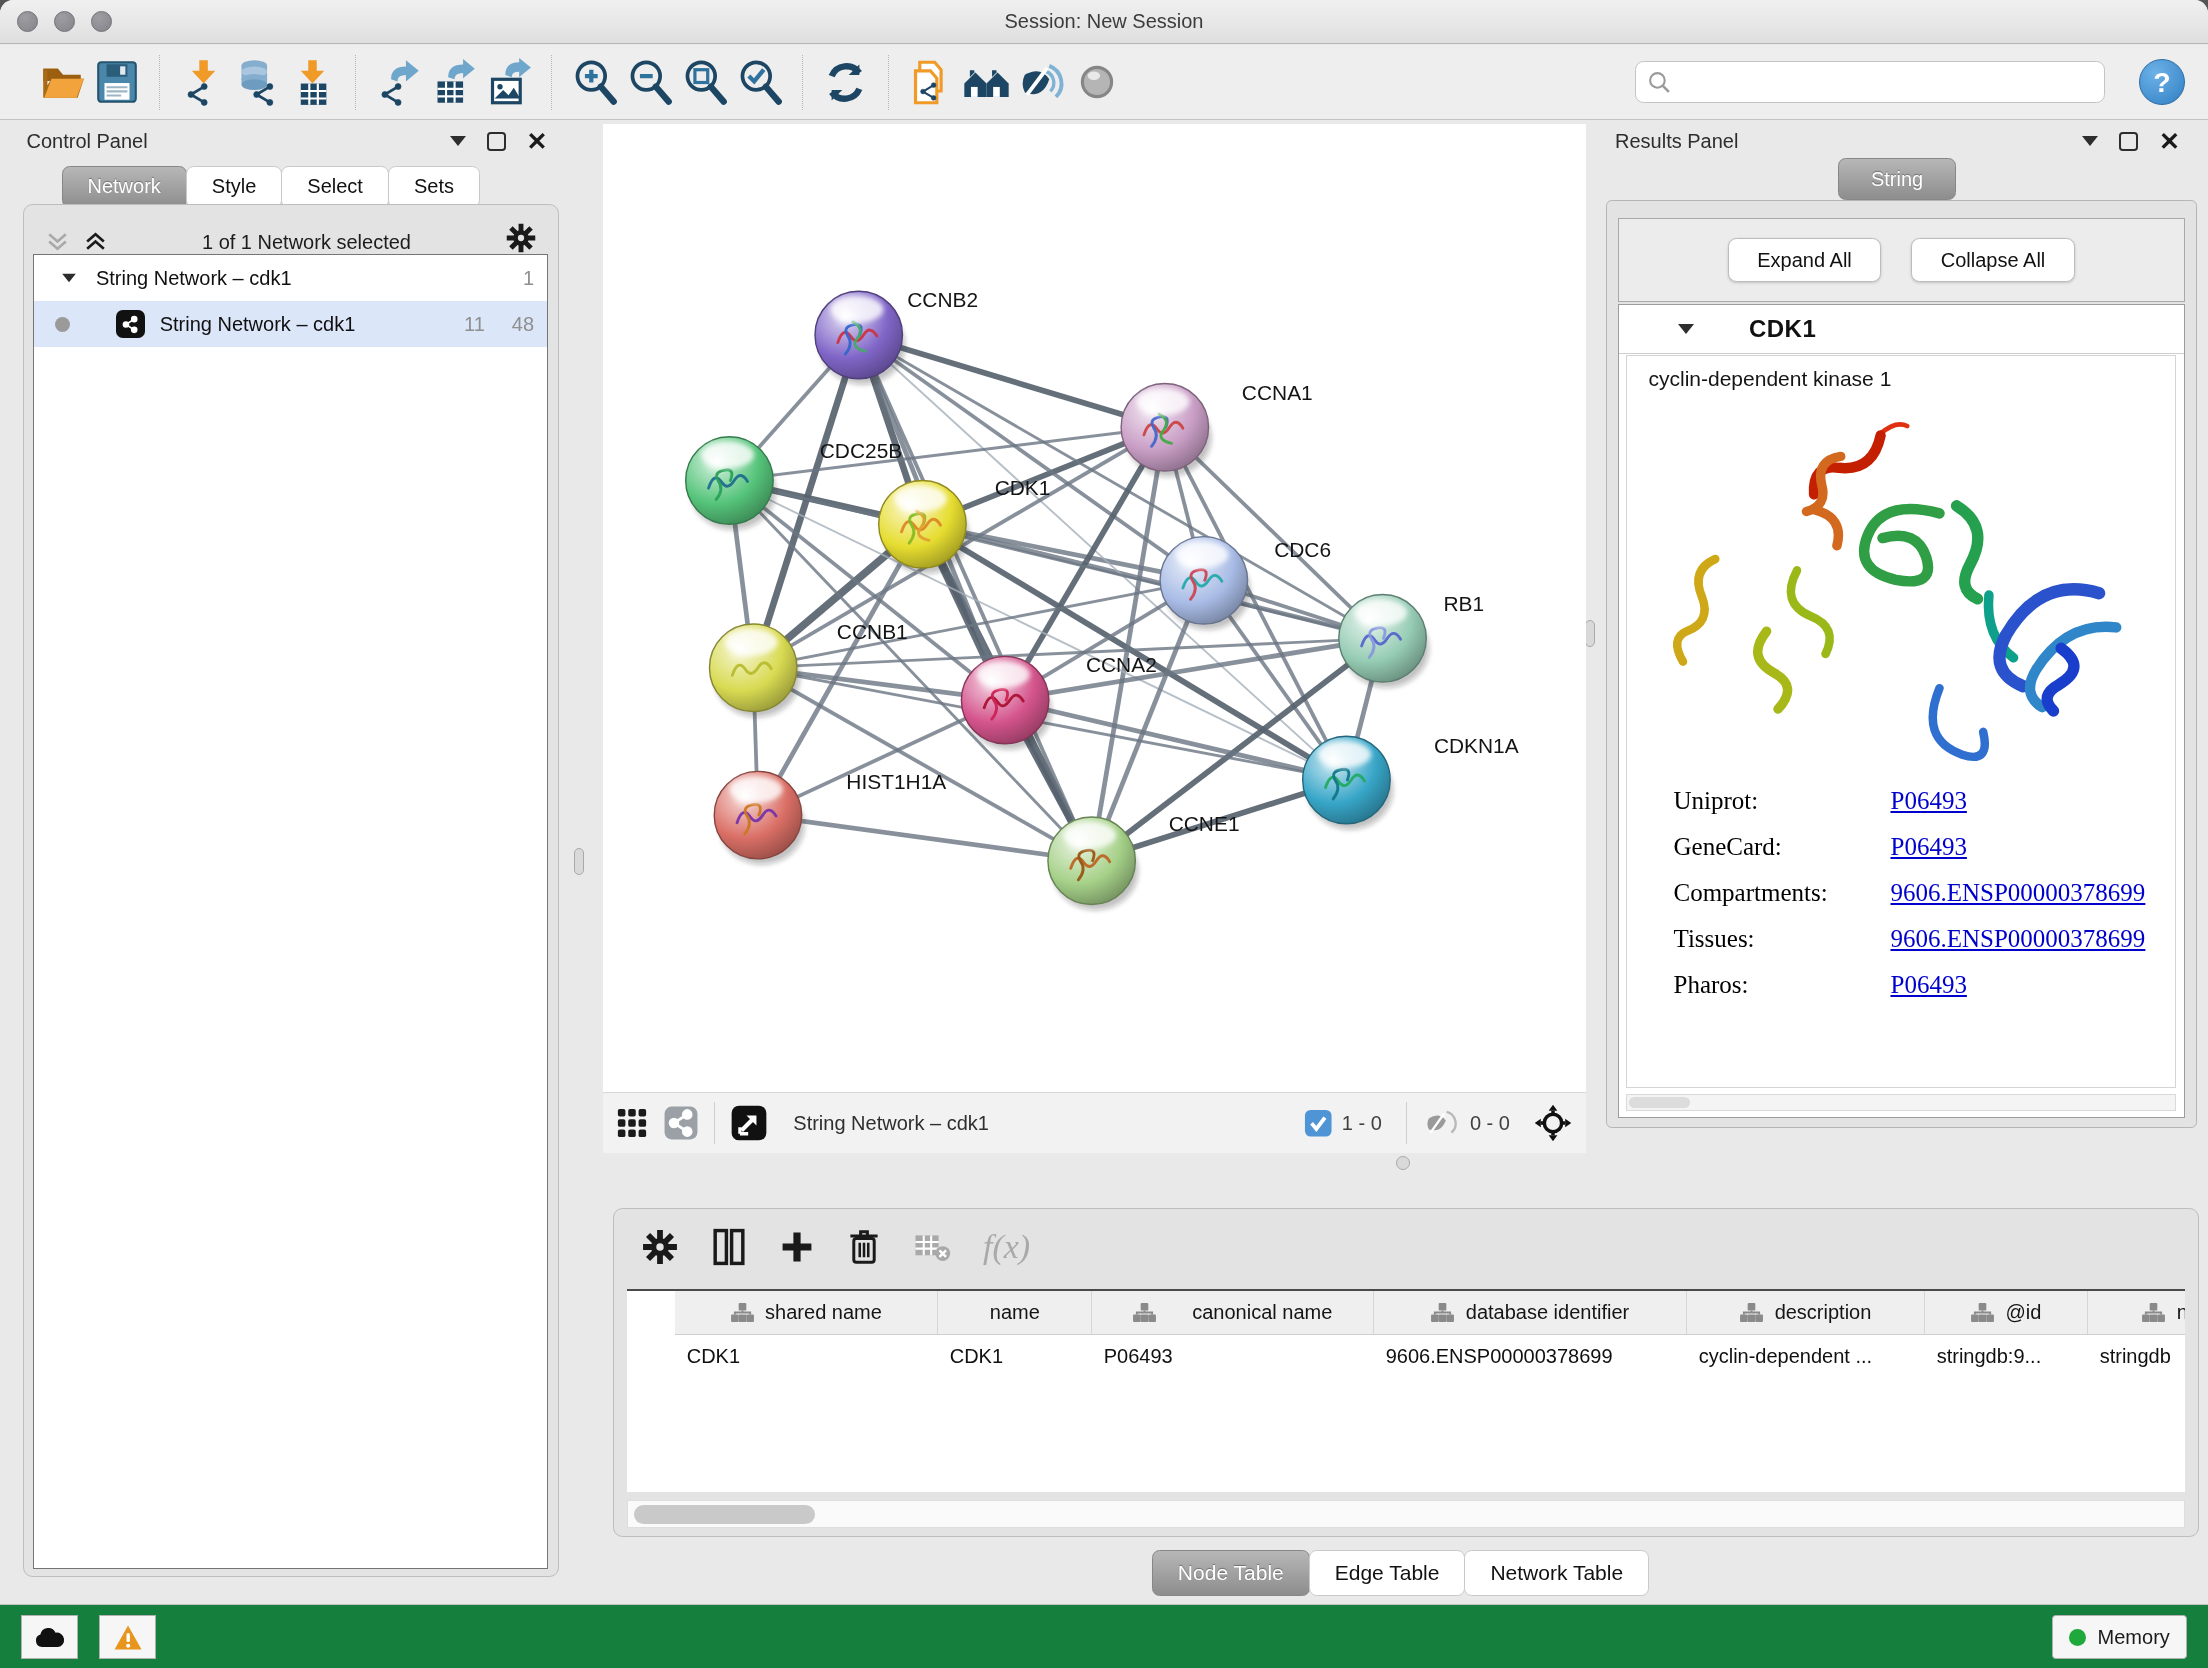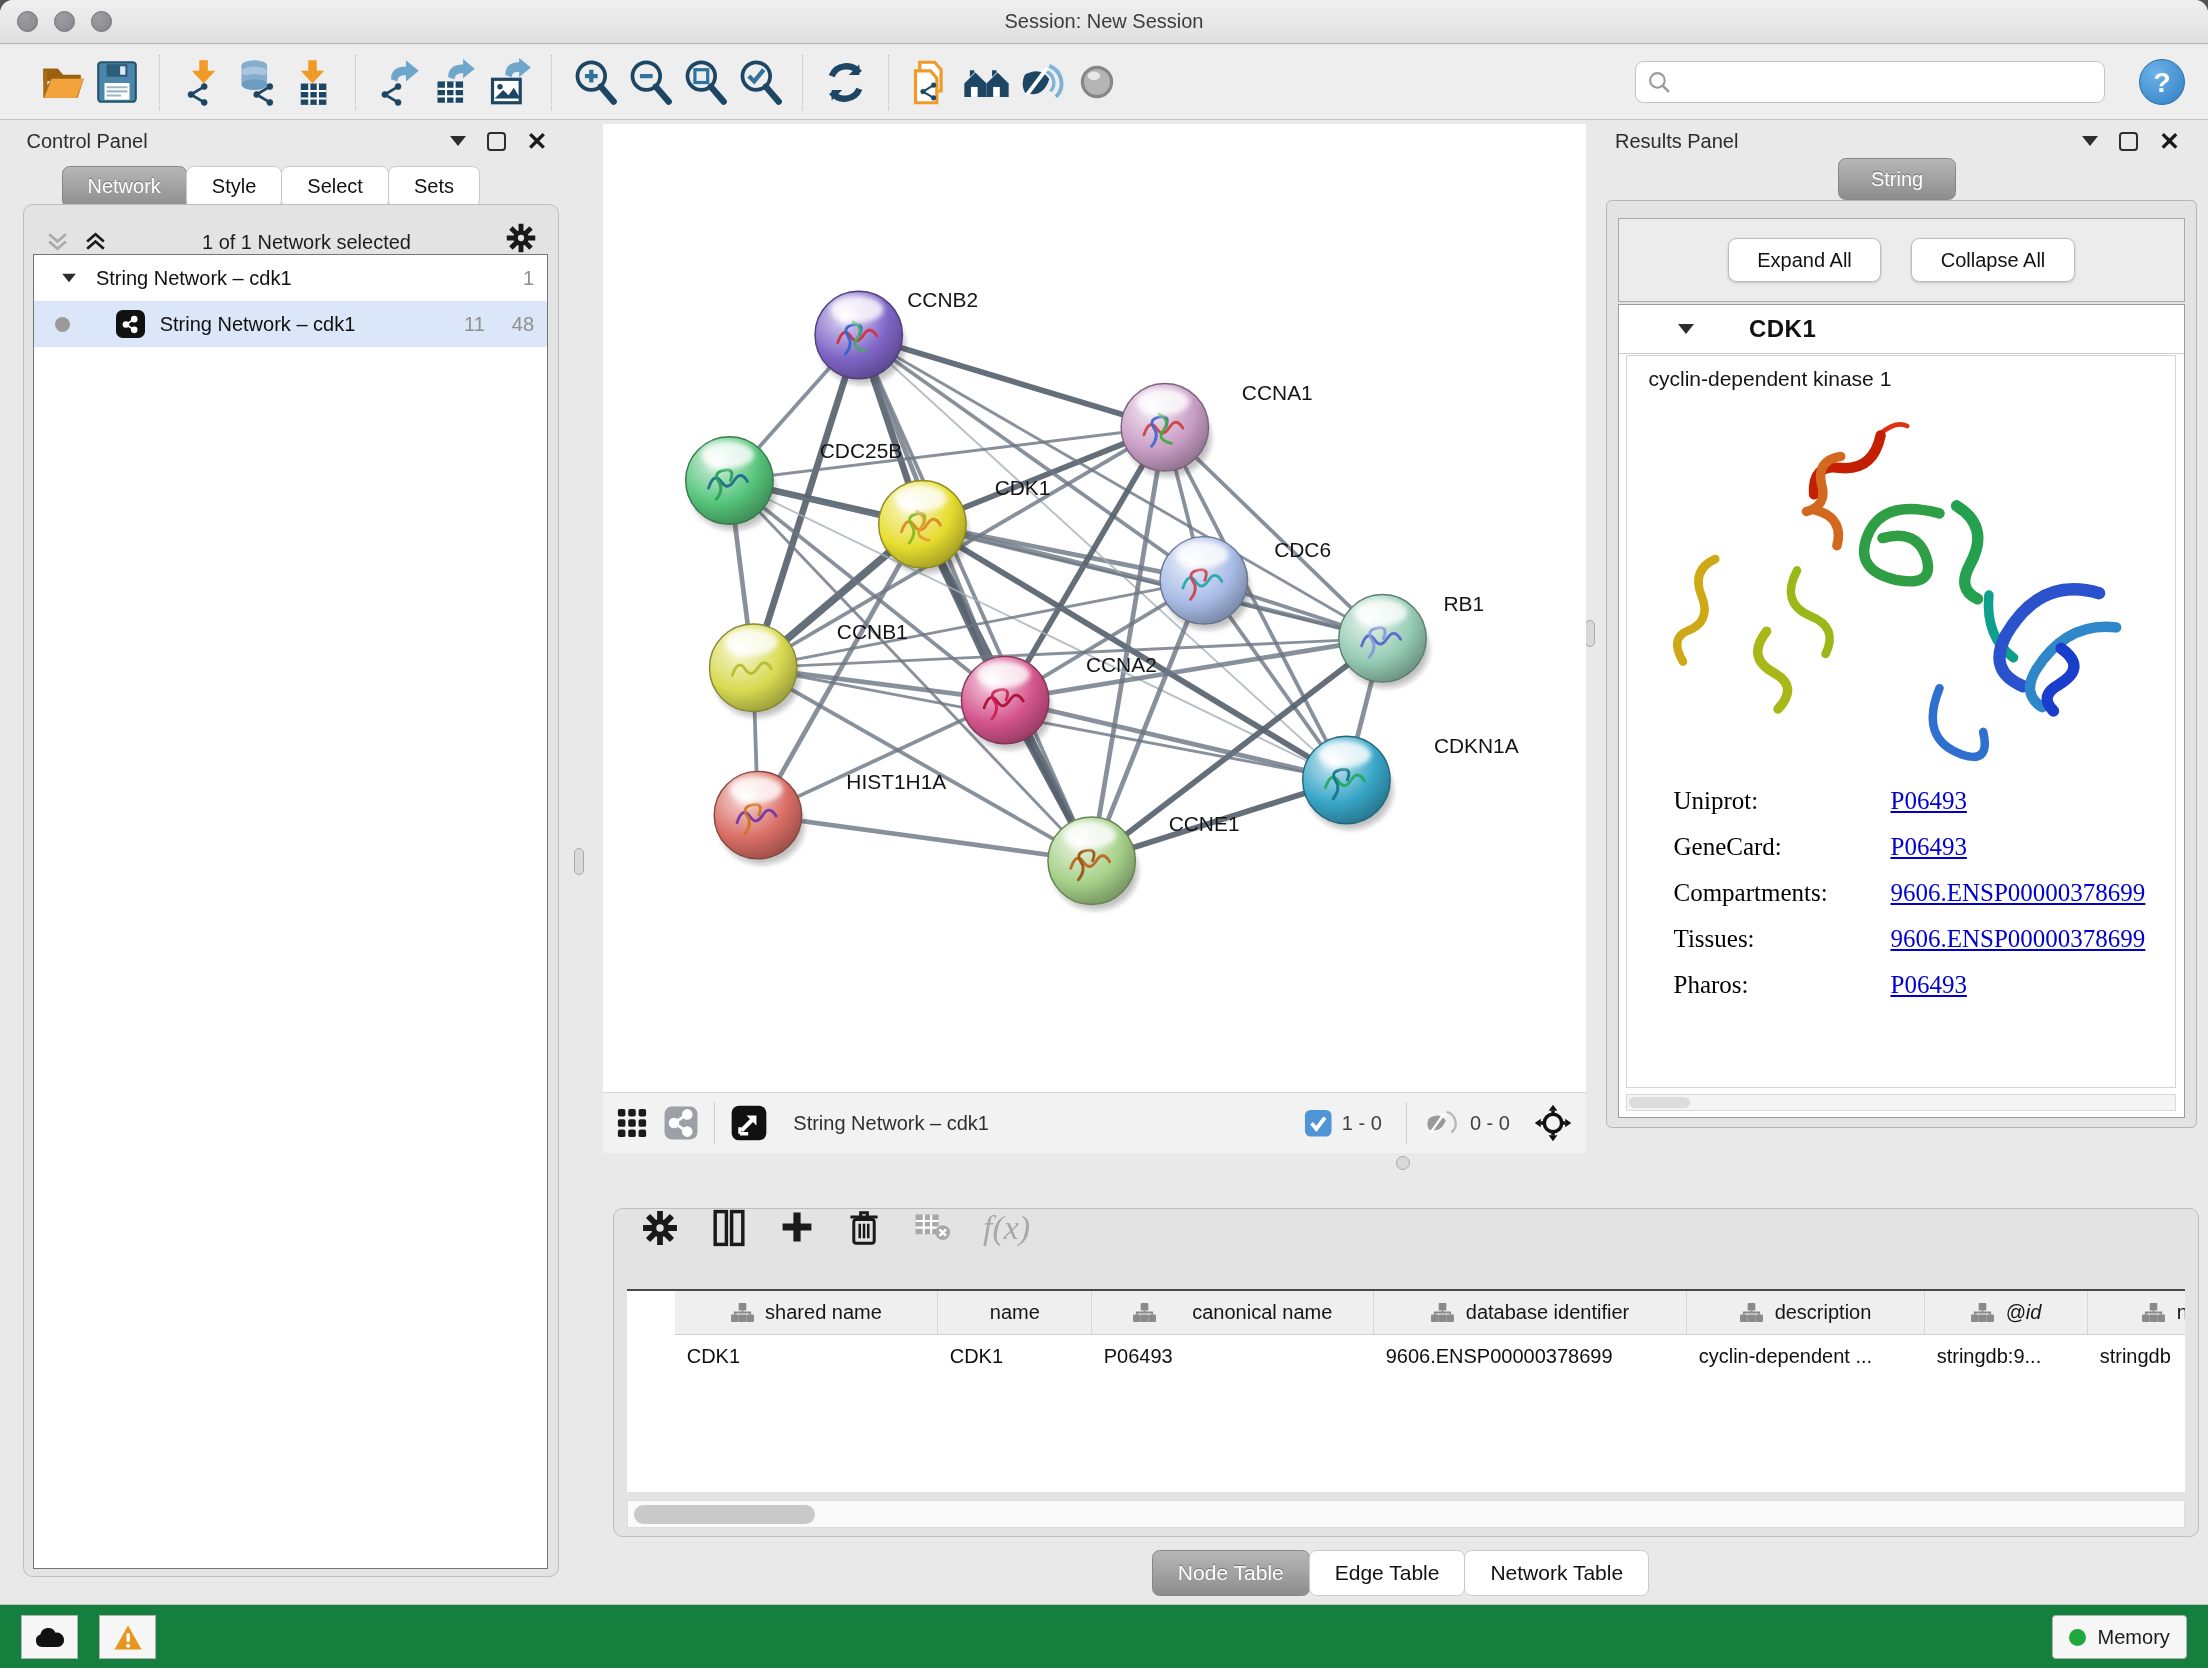--- a/index.html
+++ b/index.html
@@ -90,21 +90,21 @@
   .cl-title { font-size:26px; font-weight:bold; color:#000; margin:17px 0 9.5px 27px; }
   .cl-row { display:flex; font-size:25px; margin:0 0 18px 46px; }
   .cl-label { width:217px; color:#000; }
   .cl-link { color:#0000cc; text-decoration:underline; }
   .rp-scroll { position:absolute; left:7.6px; right:7.6px; bottom:5.7px; height:17px; background:#f4f4f4; border:1px solid #d9d9d9; }
   .rp-scroll .thumb { width:61px; height:11.4px; margin:1.9px; background:#dcdcdc; border-radius:5.7px; }
 
   
   .table-panel-header { position:absolute; left:616px; top:1206px; width:1583px; height:38px;gap:36px; }
   .table-panel { position:absolute; left:613px; top:1208px; width:1586px; height:329px; background:#e3e3e3; border:1px solid #bdbdbd; border-radius:9.5px; }
-  .tp-toolbar { height:76px; display:flex; align-items:flex-start; gap:32px; padding:0 27px; }
+  .tp-toolbar { height:76px; display:flex; align-items:center; gap:32px; padding:0 27px; }
   .table-wrap { position:absolute; left:13.3px; right:13.3px; top:80px; bottom:44px; background:#fff; border-top:2.9px solid #4a4a4a; overflow:hidden;padding-left:48px; }
   .thead { display:flex; height:44px; background:#efefef; border-bottom:1px solid #cfcfcf; }
   .th { display:flex; align-items:center; justify-content:center; gap:11.4px; font-size:20px; color:#151515; border-right:1px solid #d6d6d6; flex:0 0 auto; }
   .trow { display:flex; height:42px; background:#fff; }
   .td { display:flex; align-items:center; font-size:20px; color:#101010; padding-left:11.4px; flex:0 0 auto; white-space:nowrap; overflow:hidden; }
   .tp-scroll { position:absolute; left:13.3px; right:13.3px; bottom:7.6px; height:28.5px; background:#fafafa; border:1px solid #dedede; }
   .tp-scroll .thumb { width:181px; height:19px; margin:3.8px 0 0 5.7px; background:#c9c9c9; border-radius:9.5px; }
 
   .bottom-tabs { position:absolute; left:603px; top:1550px; width:1596px; display:flex; justify-content:center; }
   .bottom-tabs .tab { height:46px; font-size:21px; }
@@ -765,21 +765,21 @@
               <use href="#orgChart"></use>
             </svg>
             <span>database identifier</span>
           </div>
           <div class="th" style="width: 238px;">
             <svg width="23" height="21" viewBox="0 0 24 22">
               <use href="#orgChart"></use>
             </svg>
             <span>description</span>
           </div>
-          <div class="th" style="width: 163px; font-style: italic;">
+          <div class="th" style="width: 163px;">
             <svg width="23" height="21" viewBox="0 0 24 22">
               <use href="#orgChart"></use>
             </svg>
             <span>@id</span>
           </div>
           <div class="th" style="width: 247px;">
             <svg width="23" height="21" viewBox="0 0 24 22">
               <use href="#orgChart"></use>
             </svg>
             <span>namespace</span>

